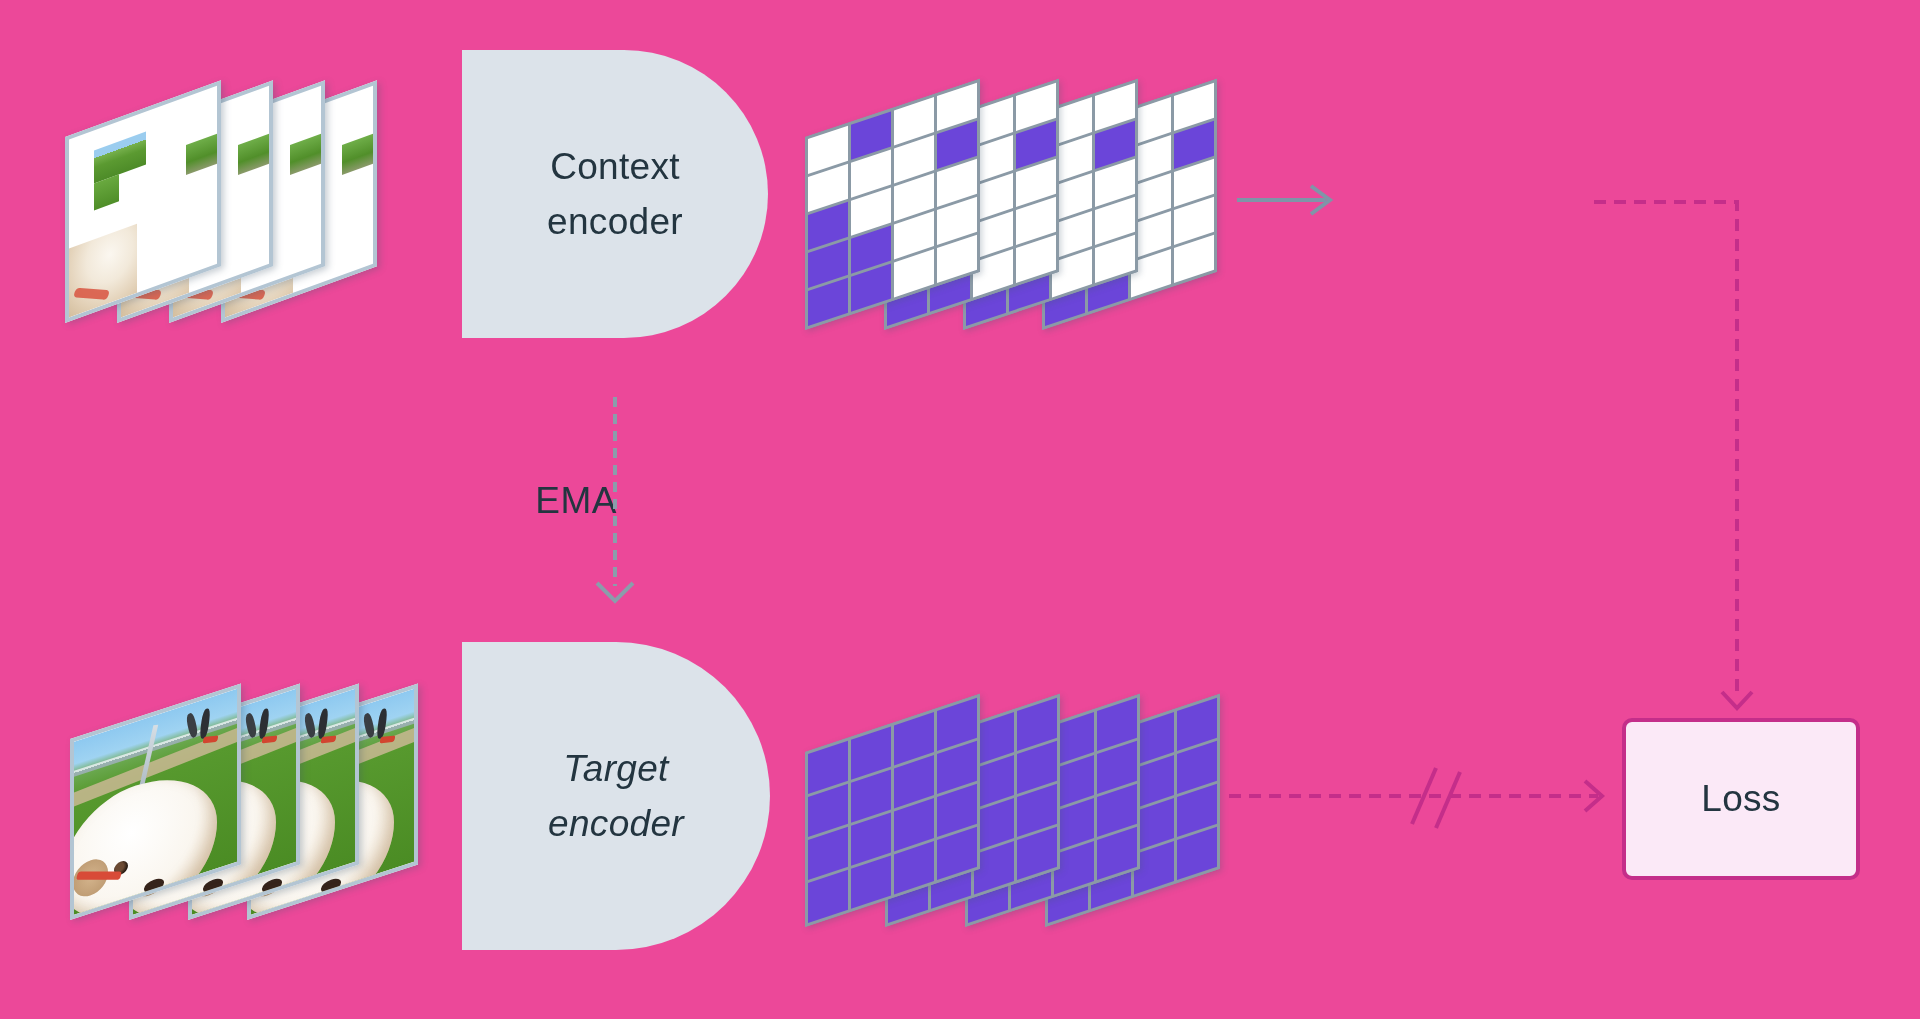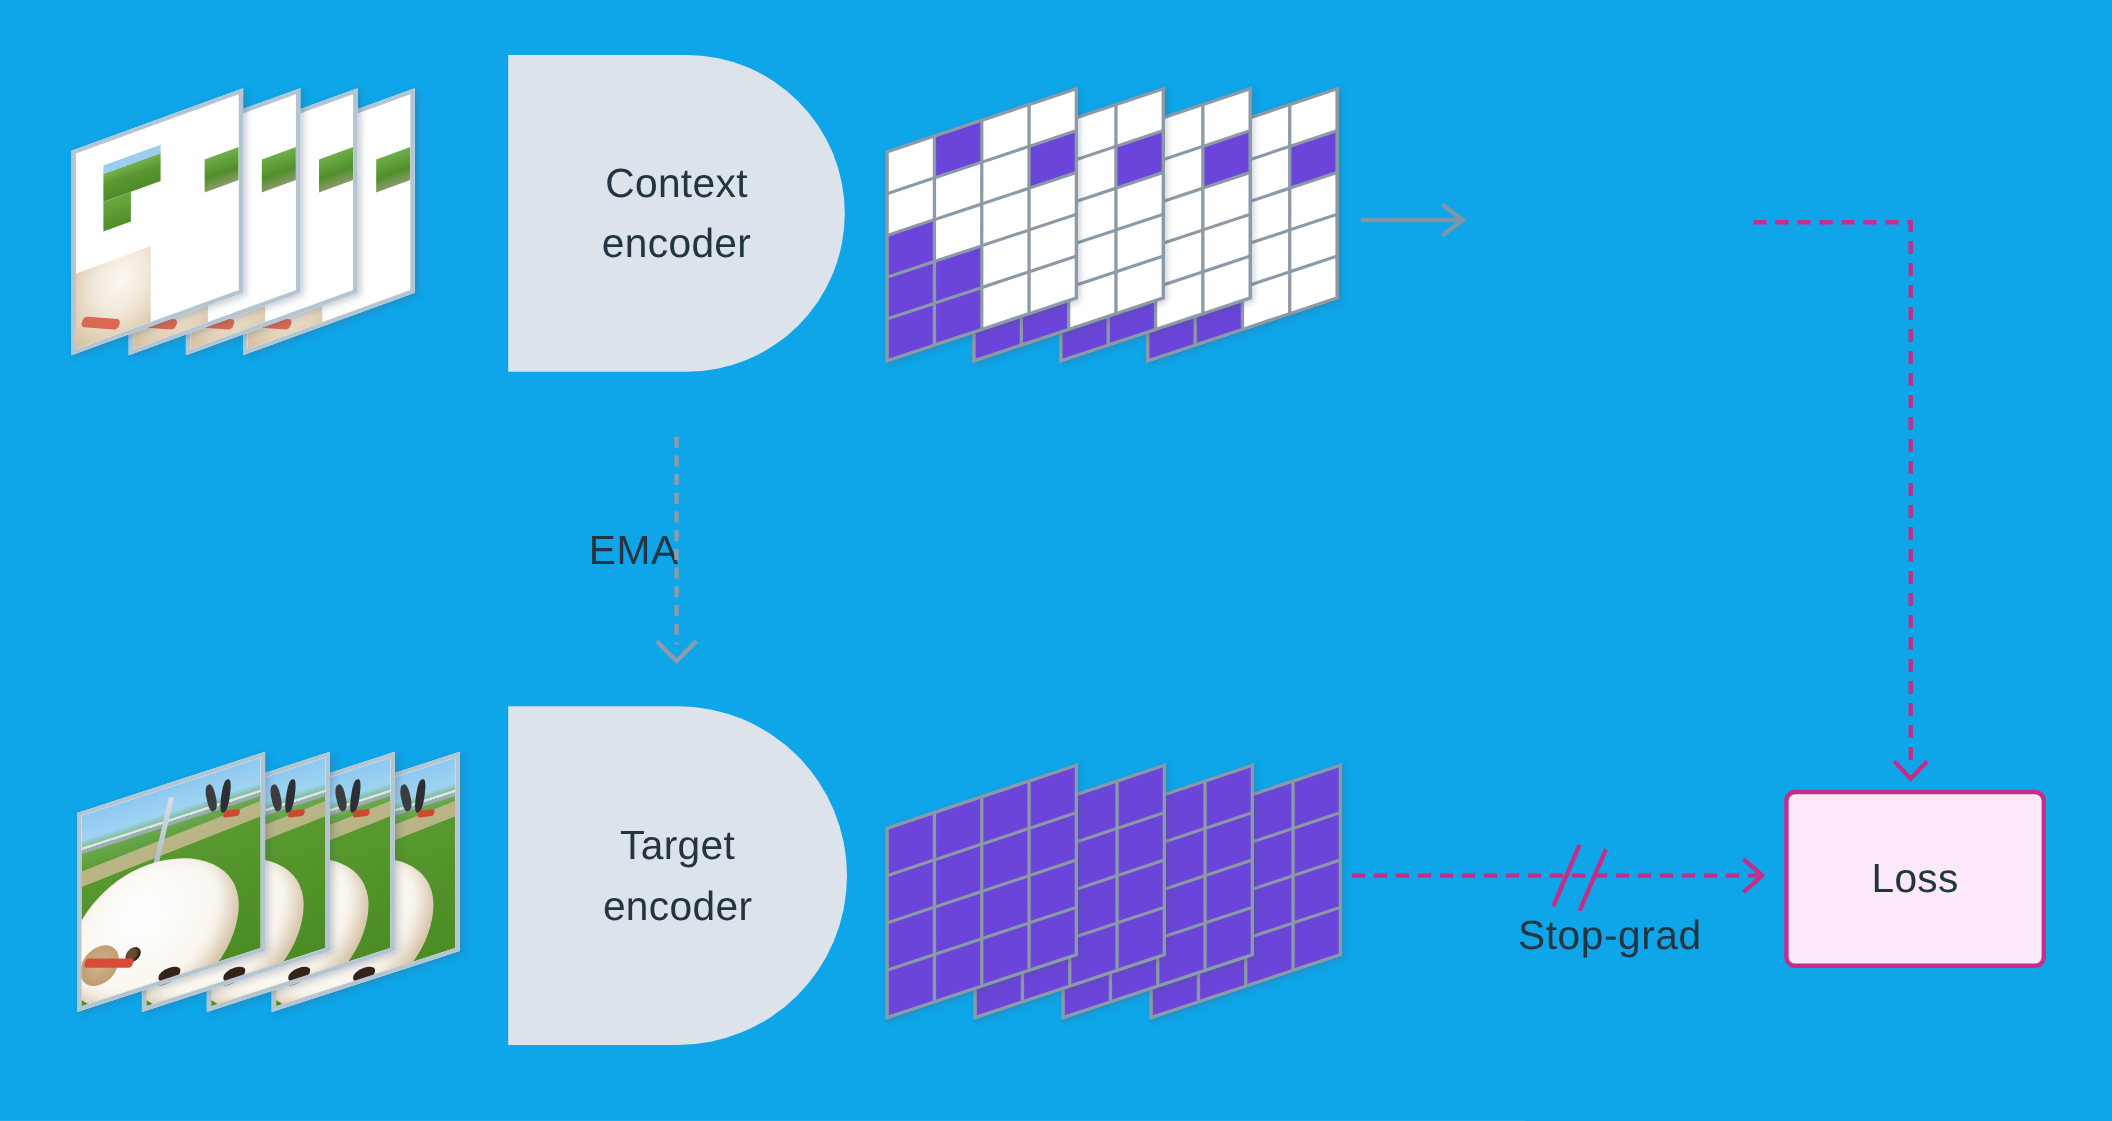--- a/index.html
+++ b/index.html
@@ -1,29 +1,29 @@
 <!DOCTYPE html>
 <html style="--purple: #6b45d9; --grid_line: #8b9aa6; --block_fill: #dce3ea; --text_dark: #233540; --arrow_gray: #7f95a8; --dash_gray: #8b9dab; --magenta: #c42e8a; --loss_fill: #fbe9f7; --frame_border: #b3c5d3;"><head>
 <meta charset="utf-8">
 <style>
   html,body { margin:0; padding:0; background:#ffffff; }
   .stage {
     position:relative; width:1920px; height:1019px; overflow:hidden;
-    background:#0ea5e9; font-family:"Liberation Sans", sans-serif;
+    background:#ec4899; font-family:"Liberation Sans", sans-serif;
   }
 
   
   .enc-block {
     position:absolute; background:var(--block_fill);
     display:flex; align-items:center; justify-content:center;
     color:var(--text_dark); font-size:37px; line-height:1.5; letter-spacing:.3px;
     white-space:pre-line; text-align:center;
   }
   #context-encoder { left:462px; top:50px;  width:306px; height:288px; border-radius:0 144px 144px 0; }
-  #target-encoder  { left:462px; top:642px; width:308px; height:308px; border-radius:0 154px 154px 0; }
+  #target-encoder  { left:462px; top:642px; width:308px; height:308px; border-radius:0 154px 154px 0;font-style:italic; }
   #predictor       { left:1350px; top:73px; width:223px; height:235px; border-radius:0 118px 118px 0; }
 
   
   #loss {
     position:absolute; left:1622px; top:718px; width:230px; height:154px;
     border:4.5px solid var(--magenta); border-radius:10px; background:var(--loss_fill);
     display:flex; align-items:center; justify-content:center;
     color:var(--text_dark); font-size:37px; letter-spacing:.3px;
   }
 
@@ -381,21 +381,20 @@
         <div class="cell on"></div>
         <div class="cell on"></div>
       </div>
     </div>
 
   <div id="loss">
     <span>Loss</span>
   </div>
 
   <div class="edge-label" id="ema-label">EMA</div>
-  <div class="edge-label" id="stopgrad-label">Stop-grad</div>
 
   <svg id="edges" viewBox="0 0 1920 1019">
     <path class="stroke-gray" d="M1237 200 H1326"></path>
     <path class="stroke-gray" d="M1311 186 L1330 200 L1311 214"></path>
 
     <path class="stroke-gdash dashed-sm" d="M615 397 V586"></path>
     <path class="stroke-gdash" d="M597 583 L615 601 L633 583"></path>
 
     <path class="stroke-pink dashed" d="M1594 202 H1737 V696"></path>
     <path class="stroke-pink" d="M1722 692 L1737 708 L1752 692"></path>

